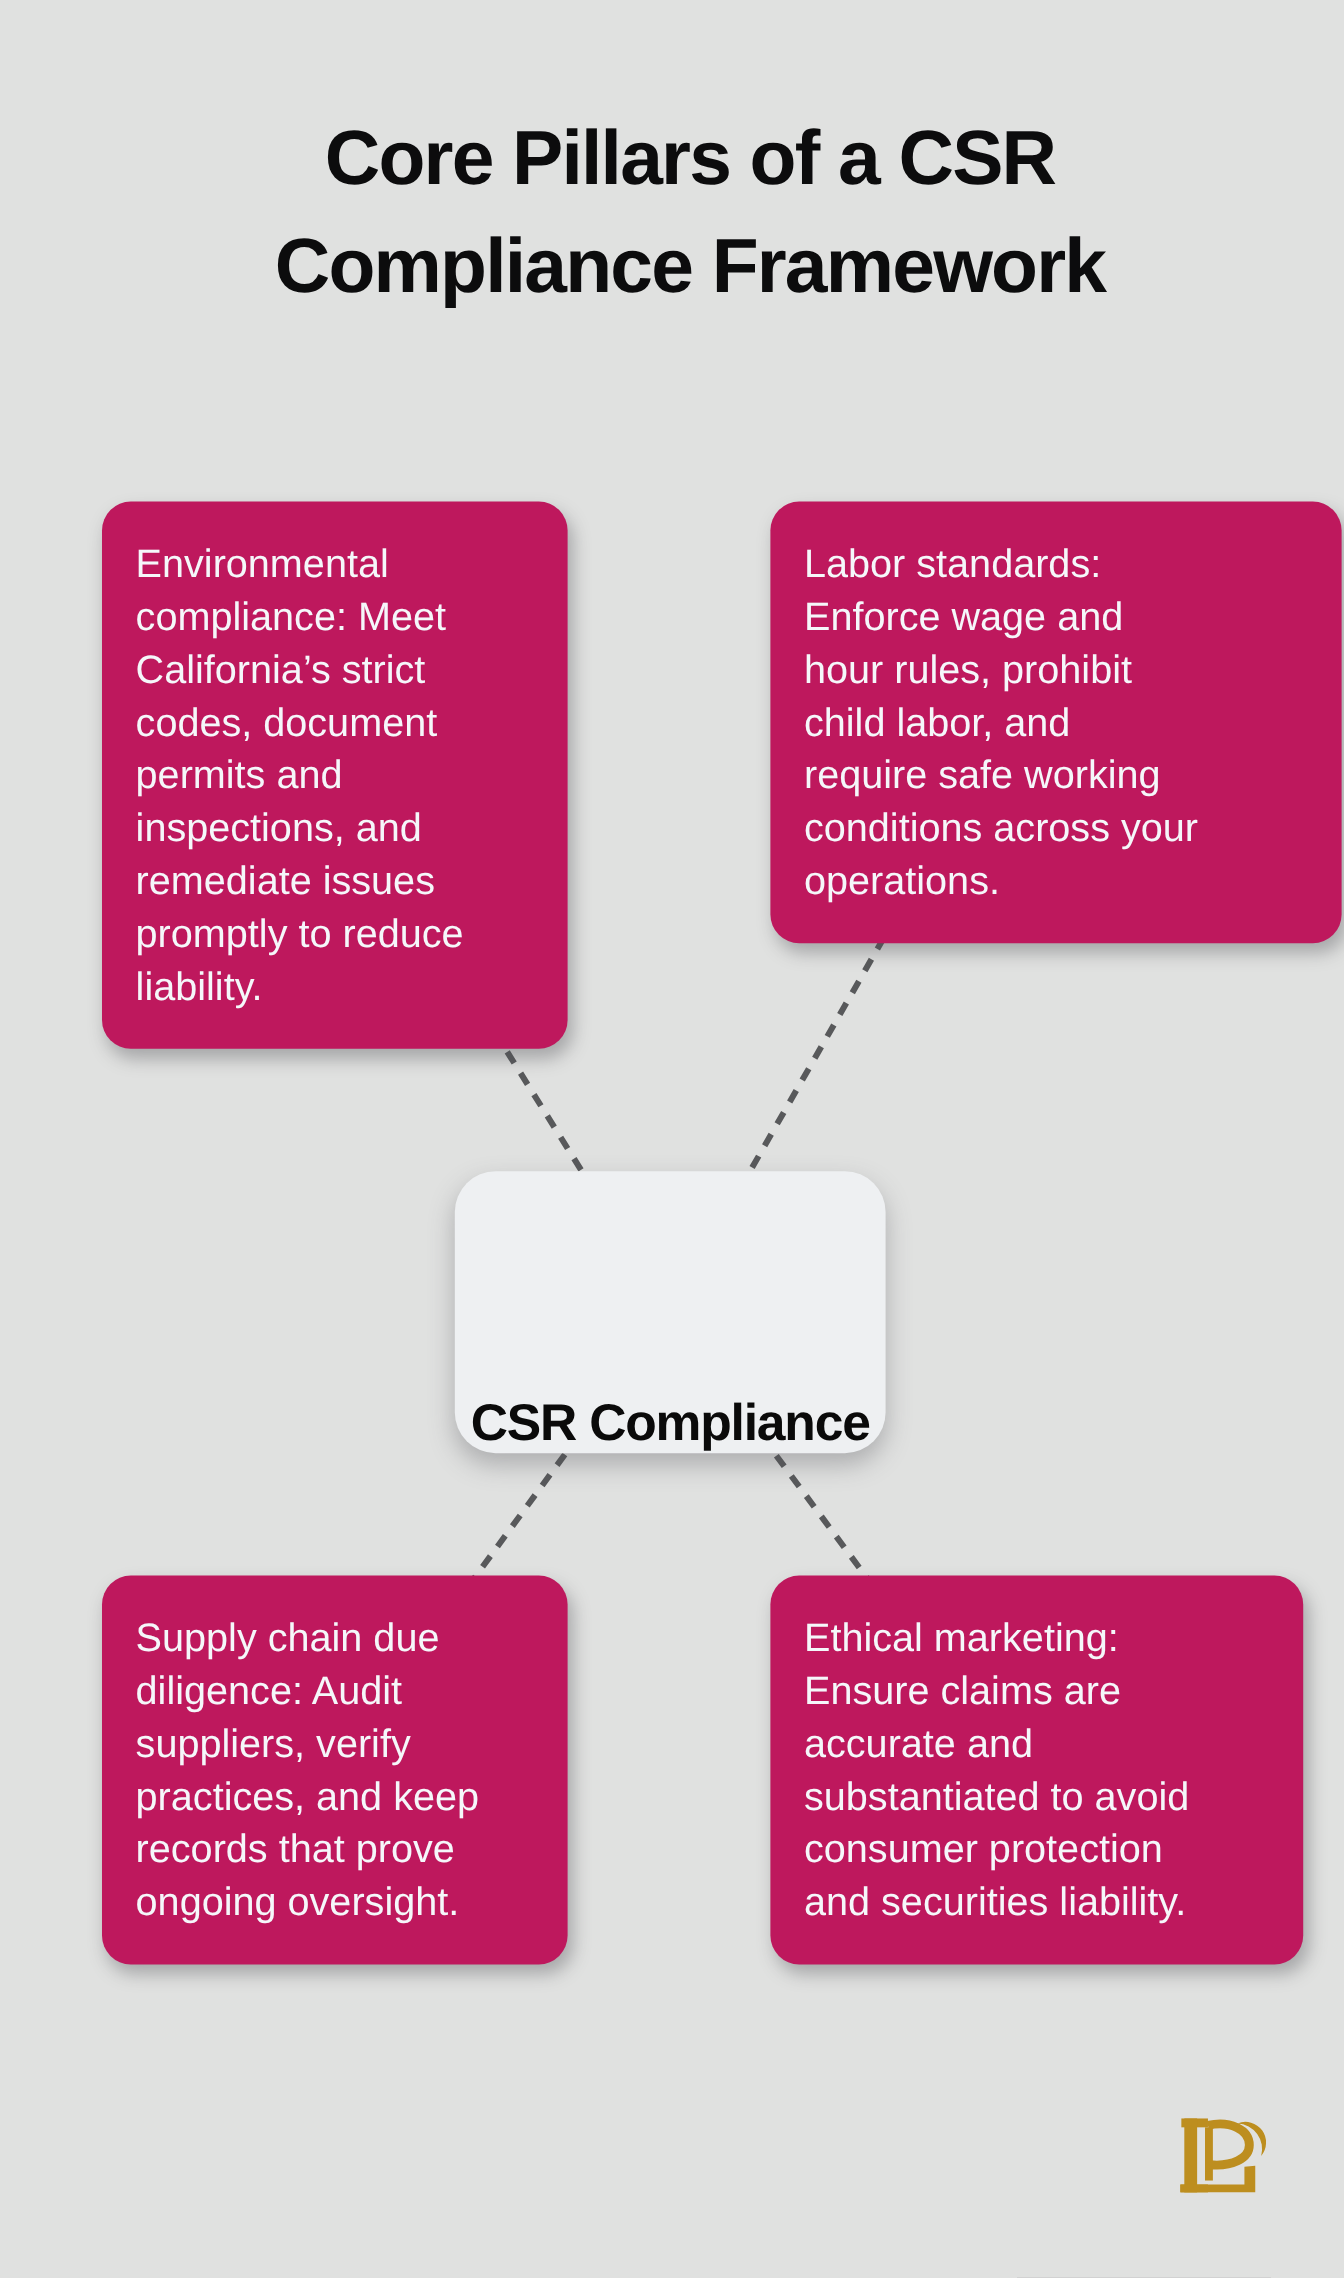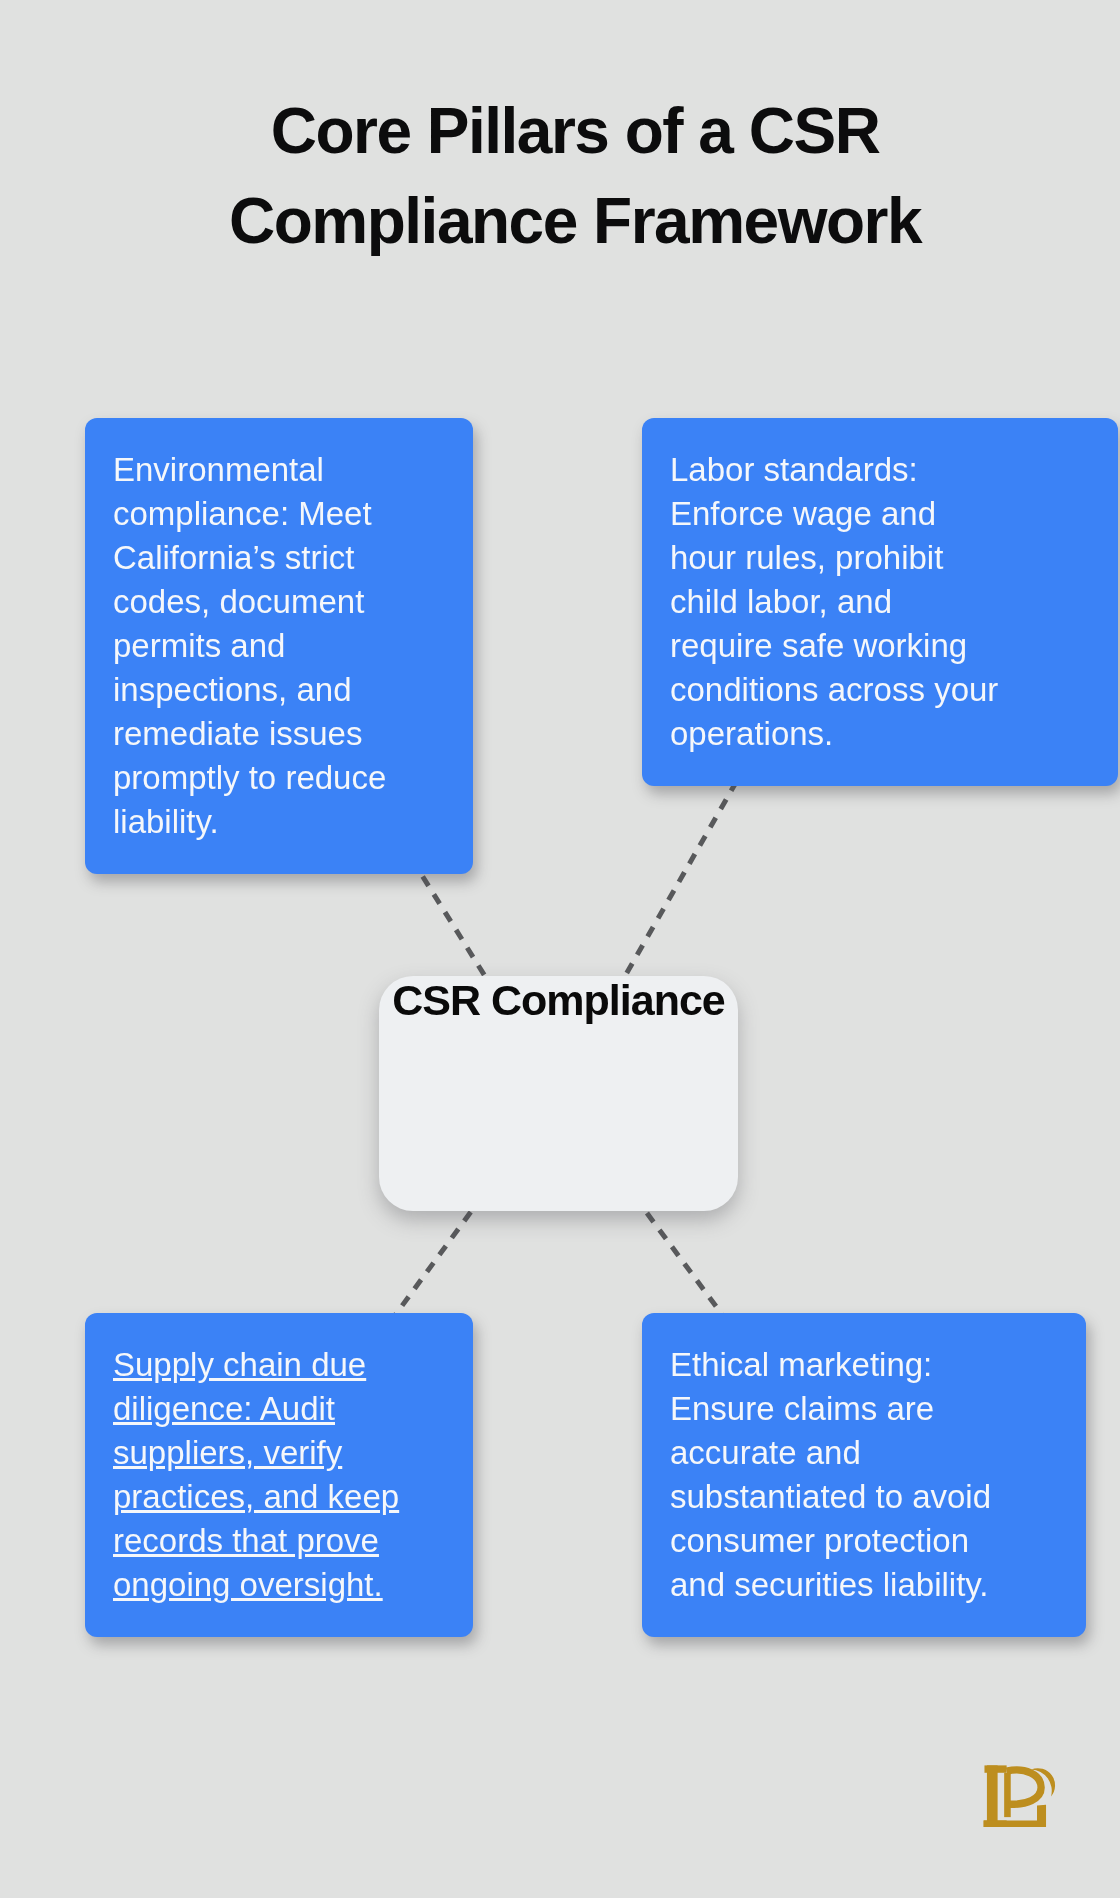--- a/index.html
+++ b/index.html
@@ -29,41 +29,41 @@
     left:0;top:0;
   }
   .connectors line{
     stroke:#58595b;
     stroke-width:5;
     stroke-dasharray:11 10;
   }
   .node{
     position:absolute;
     box-sizing:border-box;
-    background:#3b82f6;
+    background:#be185d;
     color:#f5f7fa;
-    border-radius:12px;
+    border-radius:24px;
     padding:30px 28px;
     font-size:33px;
     line-height:44px;
     white-space:pre-line;
     box-shadow:4px 8px 14px rgba(80,80,85,0.40);
   }
   .node.tl{left:85px;  top:418px;  width:388px; height:456px;}
   .node.tr{left:642px; top:418px;  width:476px; height:368px;}
-  .node.bl{left:85px;  top:1313px; width:388px; height:324px;text-decoration:underline;}
+  .node.bl{left:85px;  top:1313px; width:388px; height:324px;}
   .node.br{left:642px; top:1313px; width:444px; height:324px;}
   .center-node{
     position:absolute;
     left:379px;top:976px;
     width:359px;height:235px;
     background:#eef0f2;
     border-radius:34px;
     display:flex;
-    align-items:flex-start;
+    align-items:flex-end;
     justify-content:center;
     box-shadow:0 9px 20px rgba(80,80,85,0.35);
   }
   .center-node span{
     font-size:43px;
     font-weight:700;
     letter-spacing:-1px;
     color:#0a0a0a;
   }
   .logo{

